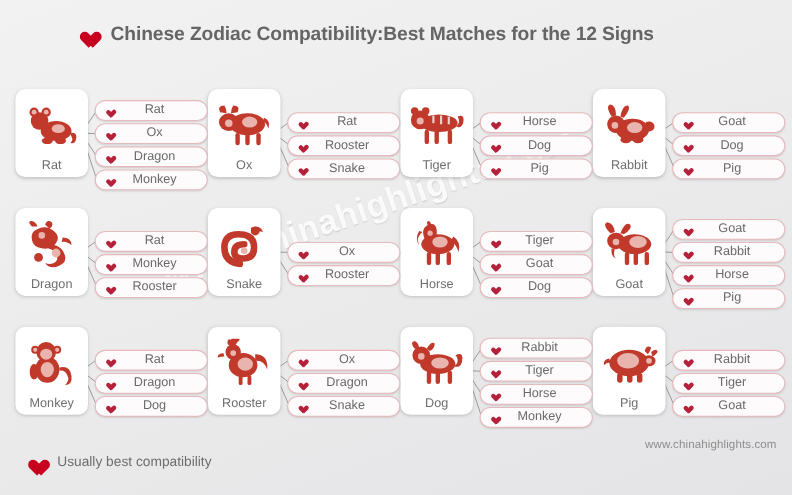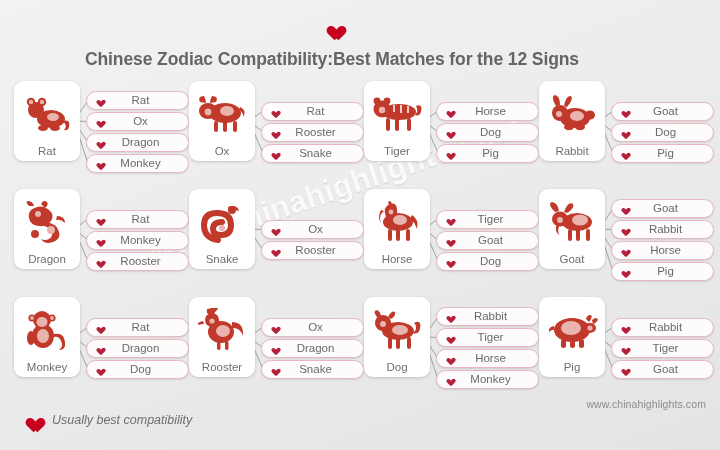--- a/index.html
+++ b/index.html
@@ -35,21 +35,20 @@
   
   #header {
     position: absolute;
     left: 0; top: 20px;
     width: 664px;
     display: flex;
     align-items: center;
     justify-content: center;
     gap: 14px;
     z-index: 5;
-    flex-direction: column;
   }
   .heart {
     display: inline-block;
     position: relative;
     width: 17px;
     height: 15px;
     flex: none;
   }
   .heart::before, .heart::after {
     content: "";
@@ -193,21 +192,20 @@
     left: 22px;
     top: 412px;
     display: flex;
     align-items: center;
     gap: 13px;
     z-index: 5;
   }
   #legend-label {
     font-size: 12.5px;
     color: #6e6e6e;
-    font-style: italic;
   }
 
   #brand {
     position: absolute;
     right: 14px;
     top: 396px;
     width: 150px;
     text-align: right;
     z-index: 5;
   }

